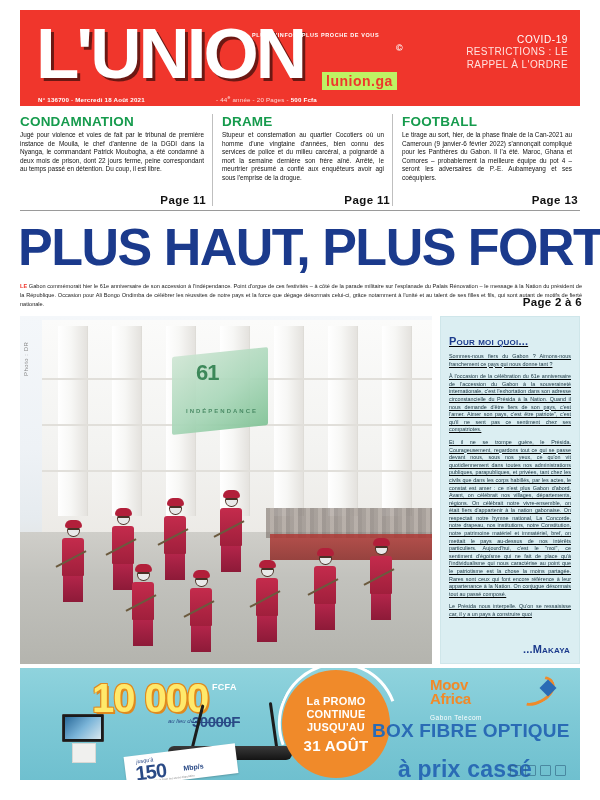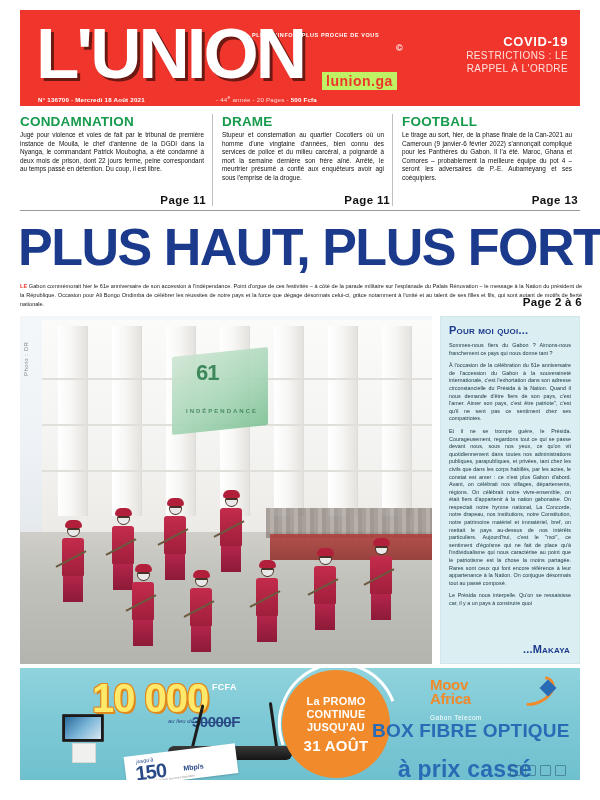--- a/index.html
+++ b/index.html
@@ -55,21 +55,21 @@
   }
   .issue-meta {
     position: absolute; left: 196px; bottom: 3px;
     font-size: 6.2px; color: #ffd8d5; letter-spacing: 0.2px; white-space: nowrap;
   }
   .issue-meta b { color:#ffffff; }
   .covid-box {
     position: absolute; right: 12px; top: 24px;
     width: 160px; text-align: right; color: #ffffff;
   }
-  .covid-title { font-size: 13px; font-weight: bold; letter-spacing: 0.6px; }
+  .covid-title { font-size: 10px; font-weight: normal; letter-spacing: 0.6px; }
   .covid-l1, .covid-l2 { font-size: 10px; letter-spacing: 0.4px; line-height: 13px; color:#ffe3e0; }
   .covid-page { font-size: 11px; font-weight: bold; margin-top: 10px; letter-spacing:0.5px; }
 
   
   .teasers {
     position: absolute; left: 20px; top: 114px;
     width: 560px; height: 92px;
     display: flex;
   }
   .teaser { position: relative; padding-right: 8px; }
@@ -169,22 +169,23 @@
   .s-mask { position:absolute; left:1px; top:6px; width:11px; height:6px; border-radius:0 0 5px 5px; background:#e9e9e9; }
   .s-body { width:22px; height:38px; margin:1px auto 0; background:linear-gradient(180deg,#c42b4c,#a01f3c); border-radius:3px 3px 1px 1px; }
   .s-legs { width:20px; height:26px; margin:0 auto; background:linear-gradient(180deg,#b3254a,#8d1a38); }
   .s-rifle { position:absolute; width:34px; height:2px; background:#6b5a3e; transform:rotate(-28deg); }
 
   
   .opinion {
     position: absolute; left: 440px; top: 316px;
     width: 140px; height: 348px;
     background: #dbeef2;
-    padding: 7px 8px 6px 8px;
+    padding: 18px 8px 6px 8px;
     border: 1px solid #cfe6ea;
+    text-decoration: underline;
   }
   .op-title {
     font-size: 11px; font-weight: bold; color: #1b3a8c;
     letter-spacing: 0.2px; margin-bottom: 6px; font-variant: small-caps;
   }
   .op-p {
     font-size: 5.4px; line-height: 7.6px; color: #17333f;
     text-align: justify; margin-bottom: 5px;
   }
   .op-sign {

